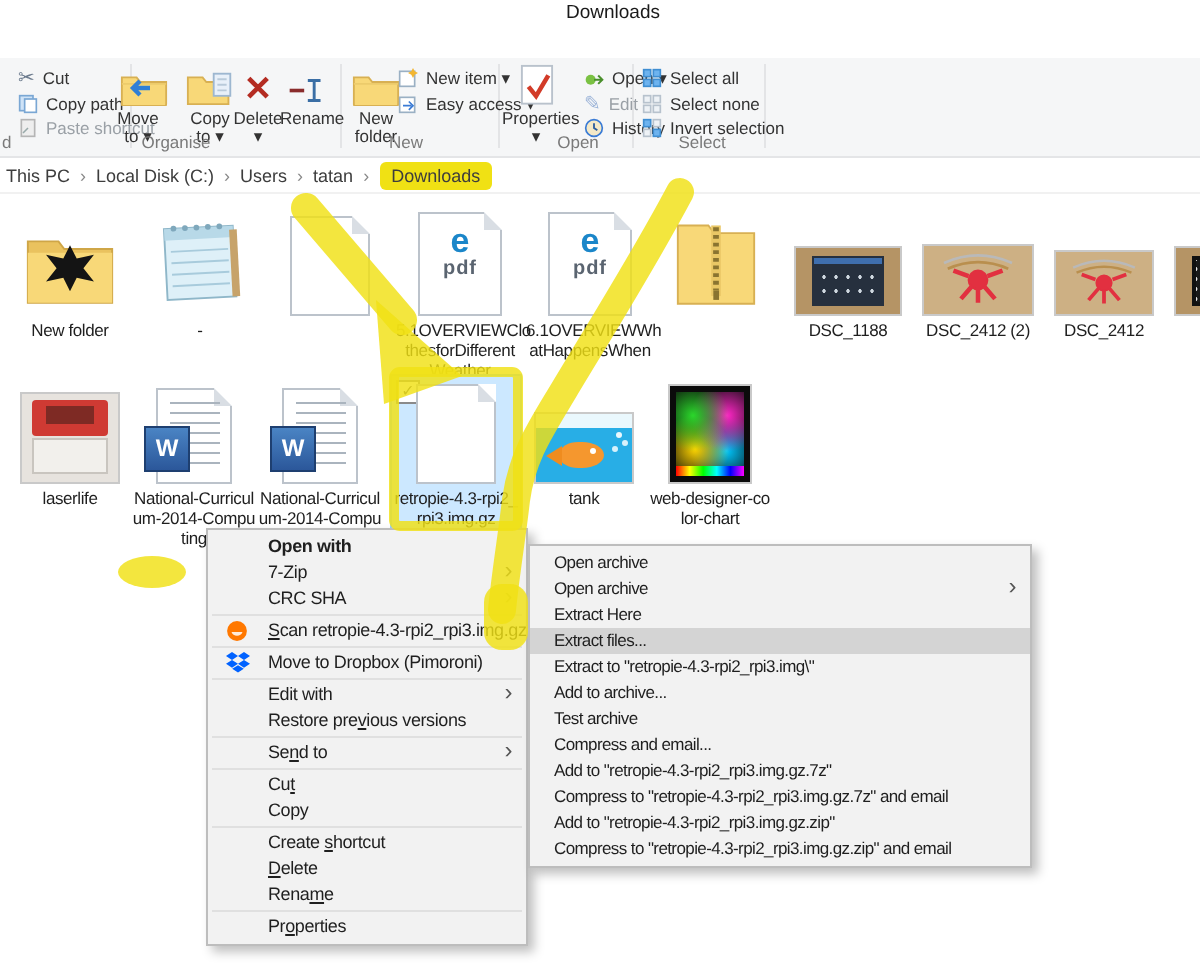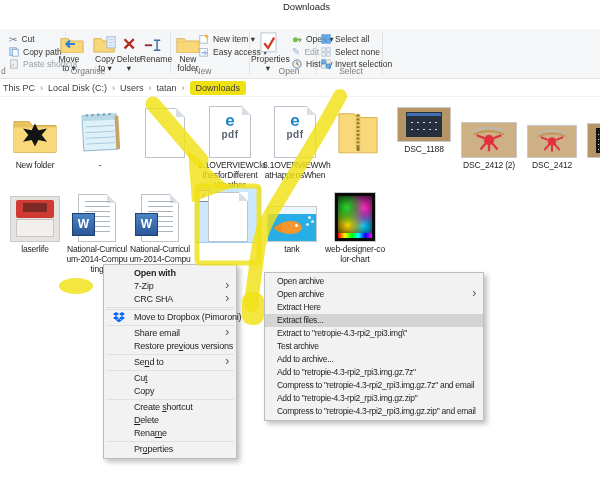--- a/index.html
+++ b/index.html
@@ -74,22 +74,22 @@
   .ph-colors .clr{position:absolute;inset:3px;
     background:radial-gradient(circle at 25% 28%,#2bd72b,transparent 46%),
                radial-gradient(circle at 75% 28%,#ff27c7,transparent 46%),
                radial-gradient(circle at 28% 68%,#ffd400,transparent 46%),
                radial-gradient(circle at 74% 70%,#00c8ff,transparent 46%),#0b0b0b;}
   .ph-colors .strip{position:absolute;left:3px;right:3px;bottom:3px;height:5px;
     background:linear-gradient(90deg,#f00,#ff0,#0f0,#0ff,#00f,#f0f);}
   
   .menu{position:absolute;background:#f2f2f2;border:1px solid #bdbdbd;box-shadow:3px 3px 5px rgba(0,0,0,.25);
     padding:2px 0;z-index:20;box-sizing:border-box;}
-  #ctx-menu{left:103px;top:264px;width:134px;}
-  #ctx-submenu{left:264px;top:272px;width:220px;}
+  #ctx-menu{left:103px;top:264px;width:161px;}
+  #ctx-submenu{left:264px;top:272px;width:252px;}
   .mitem{position:relative;height:13px;line-height:13px;padding:0 16px 0 30px;font-size:9px;
     letter-spacing:-0.2px;color:#1f1f1f;white-space:nowrap;}
   .mitem.bold{font-weight:700;}
   .mico{position:absolute;left:9px;top:1px;width:14px;height:11px;display:flex;align-items:center;}
   .arr{position:absolute;right:7px;top:-1px;font-size:12px;color:#555;}
   .msep{height:1px;background:#e0e0e0;margin:1px 2px;}
   .smitem{position:relative;height:13px;line-height:13px;padding:0 14px 0 12px;font-size:8.5px;
     letter-spacing:-0.3px;color:#1f1f1f;white-space:nowrap;overflow:hidden;}
   .smitem.hl{background:var(--mhl);}
   
@@ -378,21 +378,21 @@
       <div class="tile" style="left:326px;top:104px">
         <div class="icn">
           <span><svg width="42" viewBox="0 0 44 48">
               <path d="M2 6 h16 l3 4 h21 v37 h-40z" fill="#f8d878" stroke="#d8b053"></path>
               <rect x="19.5" y="6" width="5" height="37" fill="#e9c765"></rect>
               <line x1="22" y1="7" x2="22" y2="40" stroke="#8a7430" stroke-width="3" stroke-dasharray="2 2"></line>
               <rect x="20.6" y="40" width="3" height="5" fill="#8a7430"></rect>
             </svg></span>
         </div>
       </div>
-      <div class="tile" style="left:392px;top:88px">
+      <div class="tile" style="left:392px;top:104px">
         <div class="icn">
           <span>
             <div class="ph ph-screen">
               <span class="scr"></span>
             </div>
           </span>
         </div>
         <div class="lbl">DSC_1188</div>
       </div>
       <div class="tile" style="left:457px;top:104px">
@@ -473,20 +473,21 @@
       </div>
       <div class="tile sel" style="left:196px;top:188px">
         <span class="cb">✓</span>
         <div class="icn">
           <span>
             <div class="pagebox" style="width:40px;height:50px">
               <span class="fold"></span>
             </div>
           </span>
         </div>
+        <div class="lbl">retropie-4.3-rpi2_<br>rpi3.img.gz</div>
       </div>
       <div class="tile" style="left:260px;top:188px">
         <div class="icn">
           <span>
             <div class="ph ph-fish">
               <span class="fish"></span>
               <span class="bub"></span>
             </div>
           </span>
         </div>
@@ -516,49 +517,58 @@
       <ellipse cx="76" cy="286" rx="17" ry="8"></ellipse>
       <rect x="242" y="292" width="22" height="33" rx="9"></rect>
     </g>
   </svg>
 
   <div class="menu" id="ctx-menu">
       <div class="mitem bold"><span>Open with</span></div>
       <div class="mitem"><span>7-Zip</span><span class="arr">›</span></div>
       <div class="mitem"><span>CRC SHA</span><span class="arr">›</span></div>
       <div class="msep"></div>
+      <div class="mitem"><span class="mico">
+          <span class="ic">
+            <svg width="11" viewBox="0 0 12 12">
+              <circle cx="6" cy="6" r="5.4" fill="#ff7800"></circle>
+              <path d="M3 6.5 a3.2 3.2 0 0 0 6 0 z" fill="#fff" opacity=".85"></path>
+            </svg>
+          </span>
+        </span><span><u>S</u>can retropie-4.3-rpi2_rpi3.img.gz</span></div>
       <div class="msep"></div>
       <div class="mitem"><span class="mico">
           <span class="ic">
             <svg width="12" viewBox="0 0 14 13">
               <path fill="#0062ff" d="M3.5 0 L7 2.3 3.5 4.6 0 2.3z M10.5 0 L14 2.3 10.5 4.6 7 2.3z M3.5 4.6 L7 6.9 3.5 9.2 0 6.9z M10.5 4.6 L14 6.9 10.5 9.2 7 6.9z M3.6 9.8 L7 12 10.4 9.8 7 7.8z"></path>
             </svg>
           </span>
         </span><span>Move to Dropbox (Pimoroni)</span></div>
       <div class="msep"></div>
-      <div class="mitem"><span>Share email</span><span class="arr">›</span></div>
+      <div class="mitem"><span>Edit with</span><span class="arr">›</span></div>
       <div class="mitem"><span>Restore pre<u>v</u>ious versions</span></div>
       <div class="msep"></div>
       <div class="mitem"><span>Se<u>n</u>d to</span><span class="arr">›</span></div>
       <div class="msep"></div>
       <div class="mitem"><span>Cu<u>t</u></span></div>
       <div class="mitem"><span>Copy</span></div>
       <div class="msep"></div>
       <div class="mitem"><span>Create <u>s</u>hortcut</span></div>
       <div class="mitem"><span><u>D</u>elete</span></div>
       <div class="mitem"><span>Rena<u>m</u>e</span></div>
       <div class="msep"></div>
       <div class="mitem"><span>Pr<u>o</u>perties</span></div>
     </div>
   <div class="menu" id="ctx-submenu">
       <div class="smitem"><span>Open archive</span></div>
       <div class="smitem"><span>Open archive</span><span class="arr">›</span></div>
       <div class="smitem"><span>Extract Here</span></div>
       <div class="smitem hl"><span>Extract files...</span></div>
       <div class="smitem"><span>Extract to "retropie-4.3-rpi2_rpi3.img\"</span></div>
+      <div class="smitem"><span>Add to archive...</span></div>
       <div class="smitem"><span>Test archive</span></div>
-      <div class="smitem"><span>Add to archive...</span></div>
+      <div class="smitem"><span>Compress and email...</span></div>
       <div class="smitem"><span>Add to "retropie-4.3-rpi2_rpi3.img.gz.7z"</span></div>
       <div class="smitem"><span>Compress to "retropie-4.3-rpi2_rpi3.img.gz.7z" and email</span></div>
       <div class="smitem"><span>Add to "retropie-4.3-rpi2_rpi3.img.gz.zip"</span></div>
       <div class="smitem"><span>Compress to "retropie-4.3-rpi2_rpi3.img.gz.zip" and email</span></div>
     </div>
 </div>
 
 </body></html>

